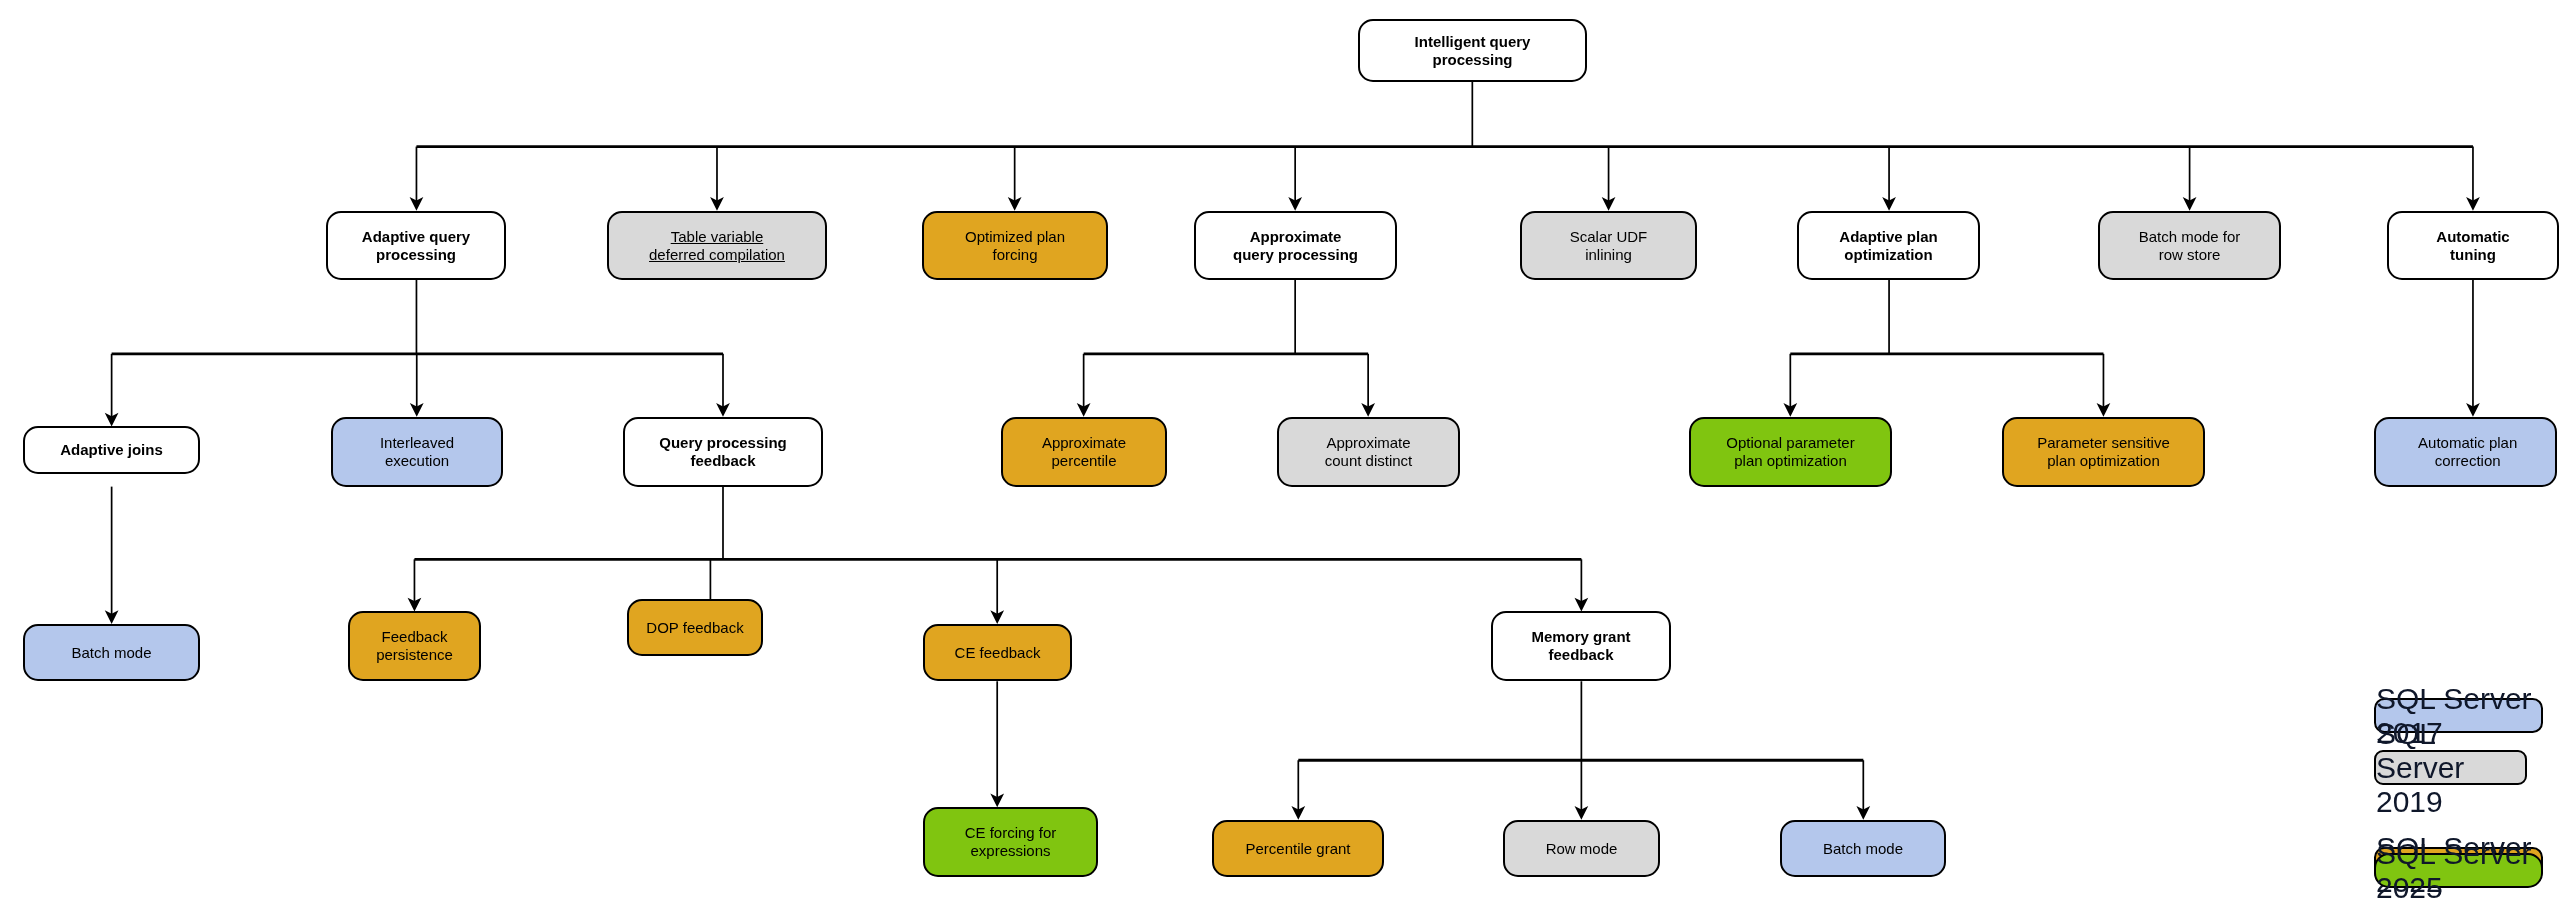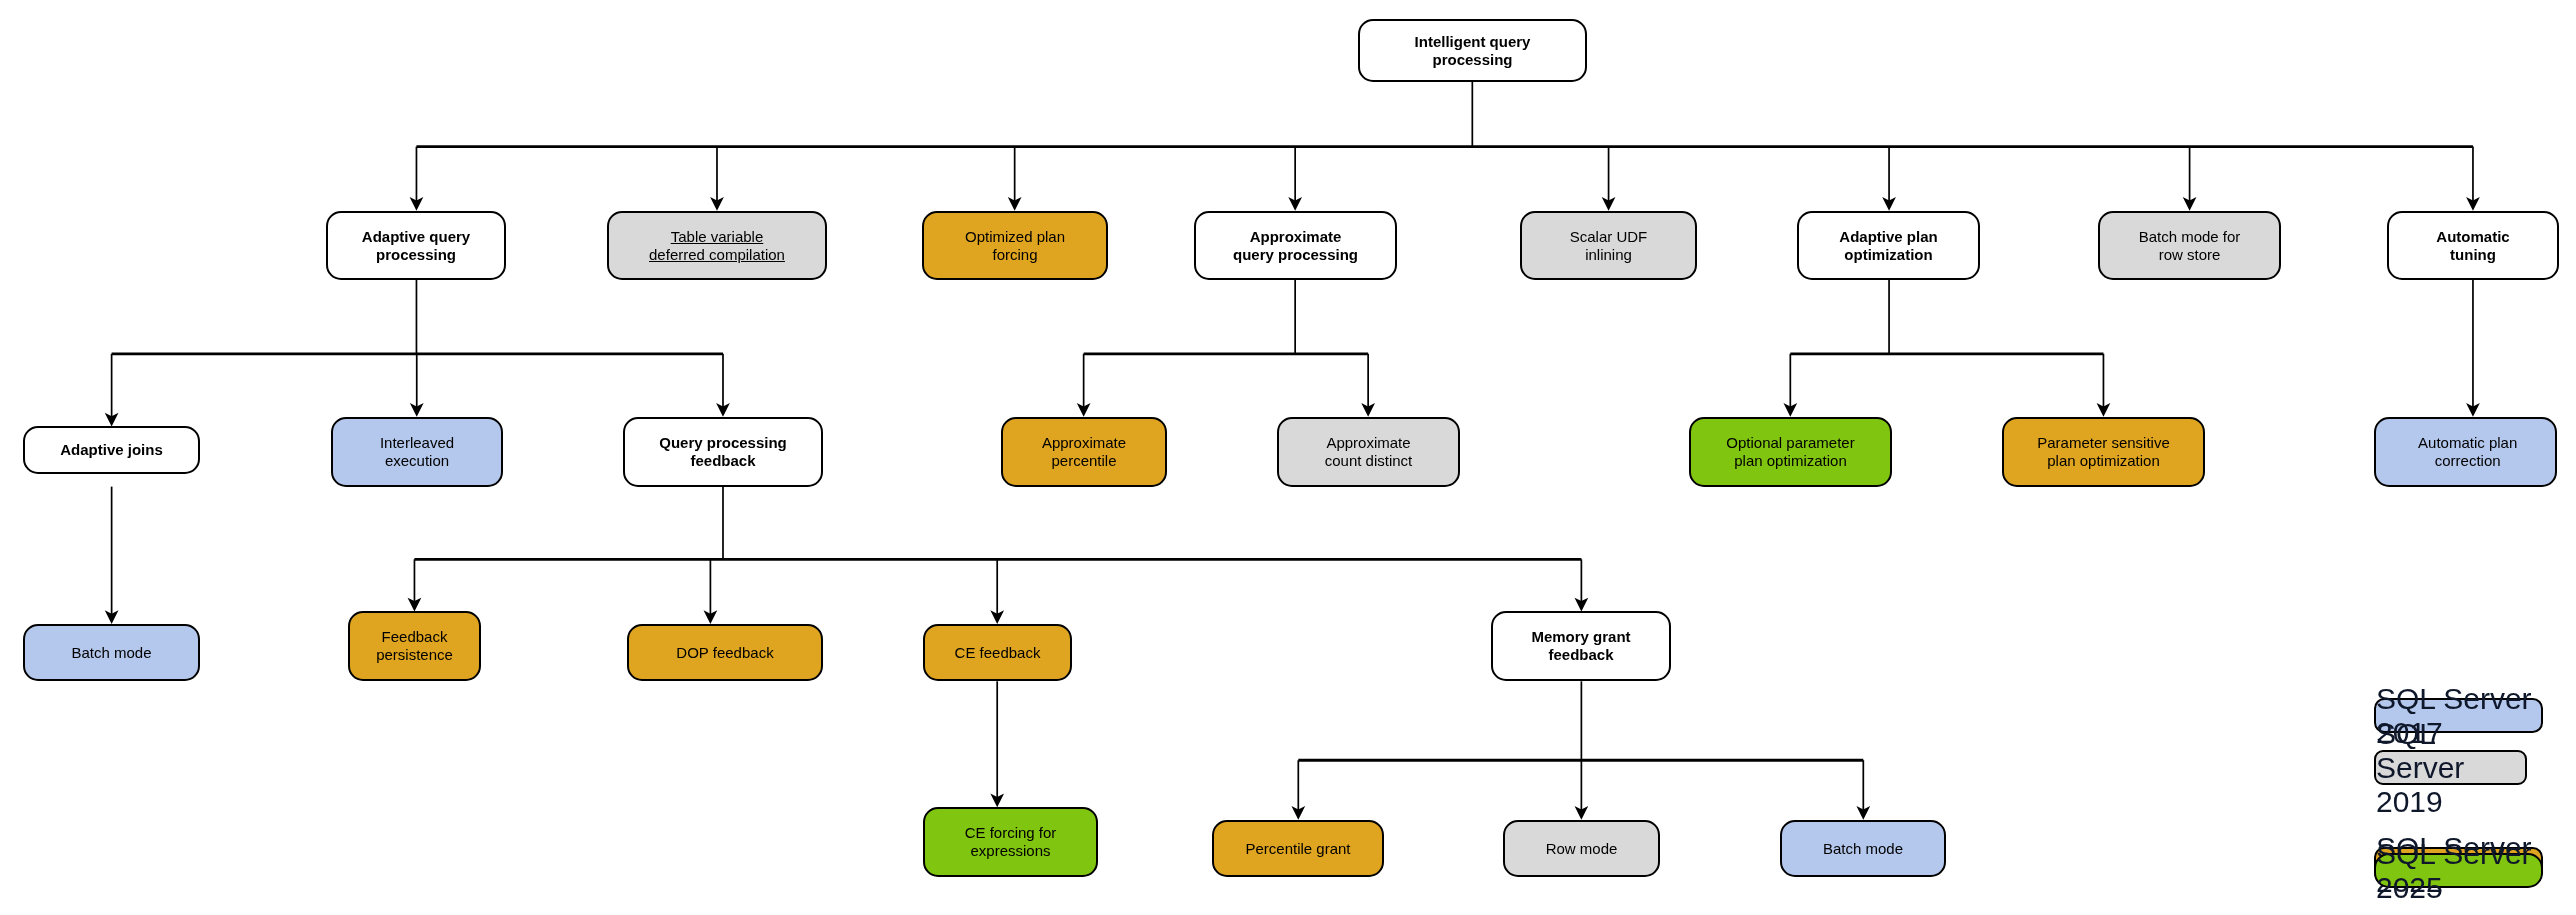--- a/index.html
+++ b/index.html
@@ -119,21 +119,21 @@
 count distinct</div>
       <div class="node green" style="left: 1689px; top: 417px; width: 203px; height: 70px;">Optional parameter
 plan optimization</div>
       <div class="node orange" style="left: 2002px; top: 417px; width: 203px; height: 70px;">Parameter sensitive
 plan optimization</div>
       <div class="node blue" style="left: 2374px; top: 417px; width: 183px; height: 70px; padding-left: 10px;">Automatic plan
 correction</div>
       <div class="node blue" style="left: 23px; top: 624px; width: 177px; height: 57px;">Batch mode</div>
       <div class="node orange" style="left: 348px; top: 611px; width: 133px; height: 70px;">Feedback
 persistence</div>
-      <div class="node orange" style="left: 627px; top: 624px; width: 196px; height: 57px;">DOP feedback</div>
+      <div class="node orange" style="left: 627px; top: 599px; width: 136px; height: 57px;">DOP feedback</div>
       <div class="node orange" style="left: 923px; top: 624px; width: 149px; height: 57px;">CE feedback</div>
       <div class="node white bold" style="left: 1491px; top: 611px; width: 180px; height: 70px;">Memory grant
 feedback</div>
       <div class="node green" style="left: 923px; top: 807px; width: 175px; height: 70px;">CE forcing for
 expressions</div>
       <div class="node orange" style="left: 1212px; top: 820px; width: 172px; height: 57px;">Percentile grant</div>
       <div class="node gray" style="left: 1503px; top: 820px; width: 157px; height: 57px;">Row mode</div>
       <div class="node blue" style="left: 1780px; top: 820px; width: 166px; height: 57px;">Batch mode</div>
     </div>
   <div id="legend-layer">

